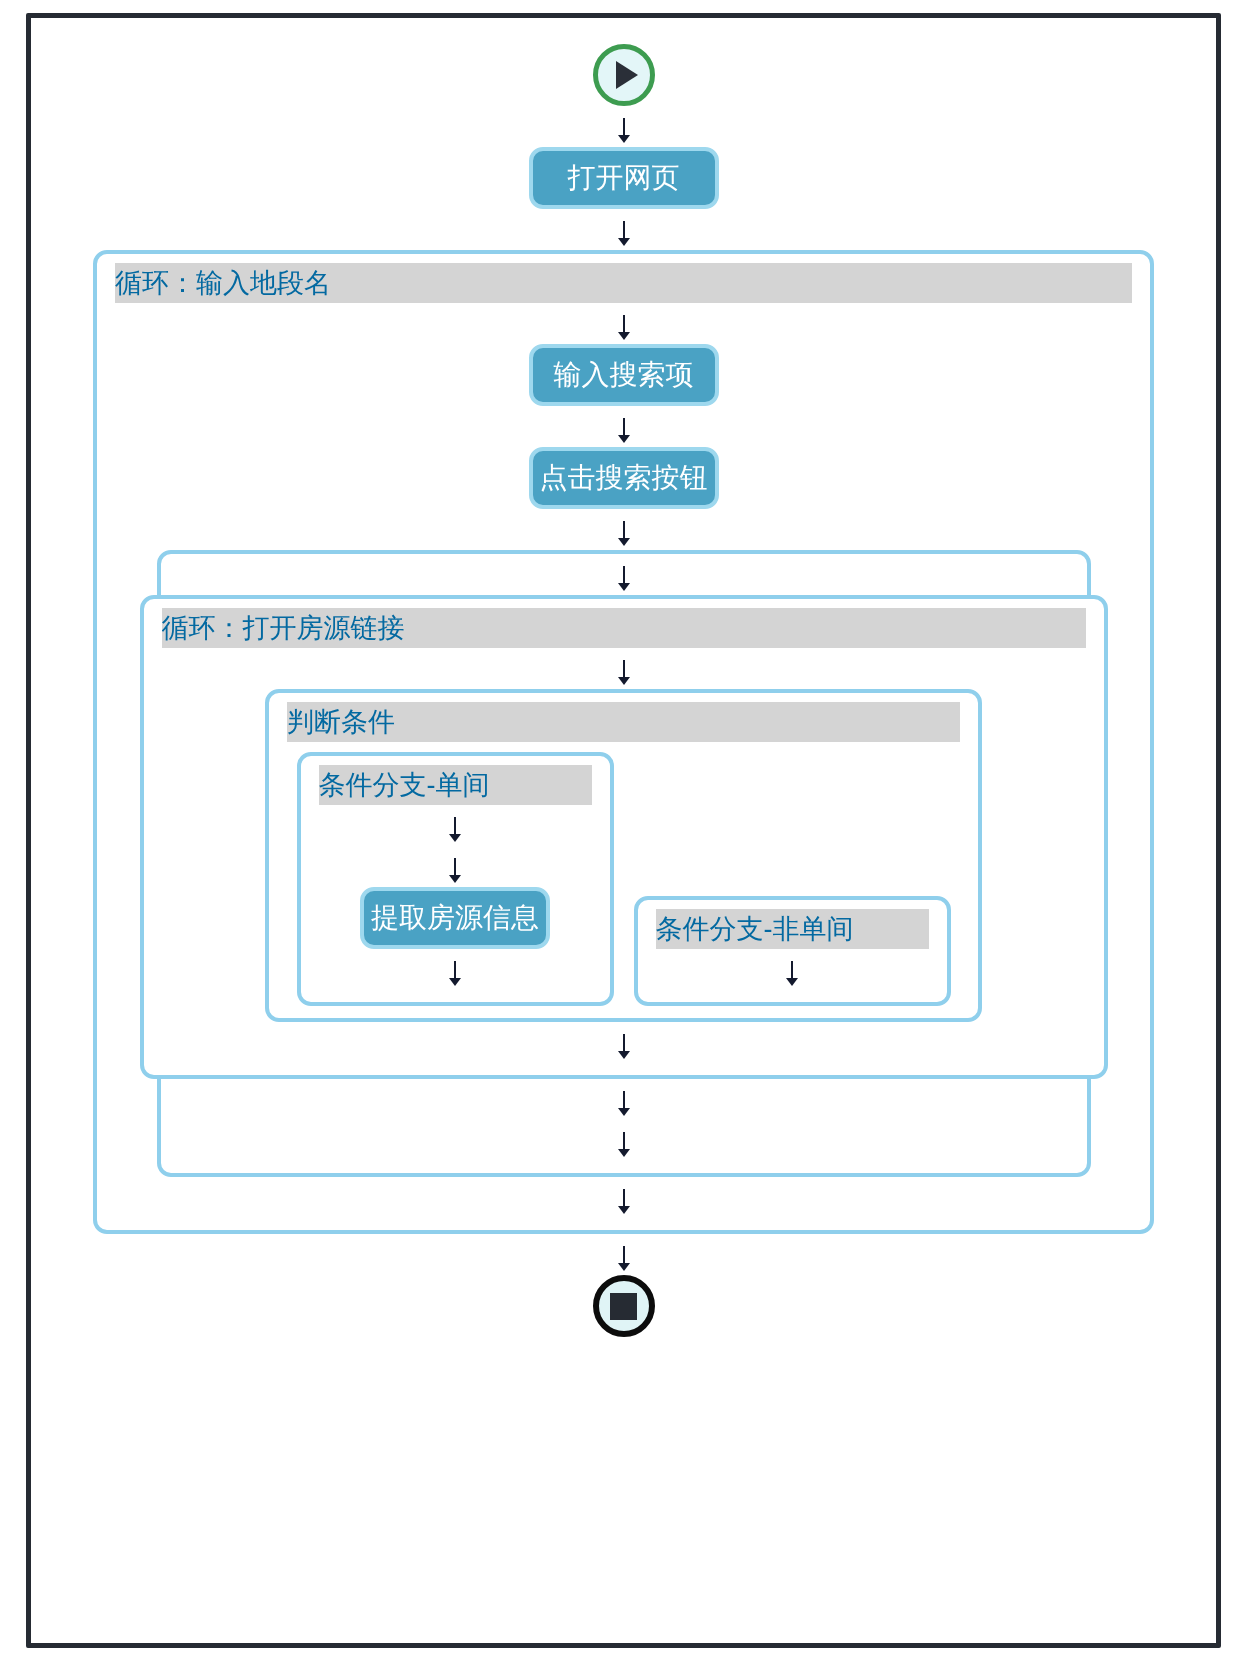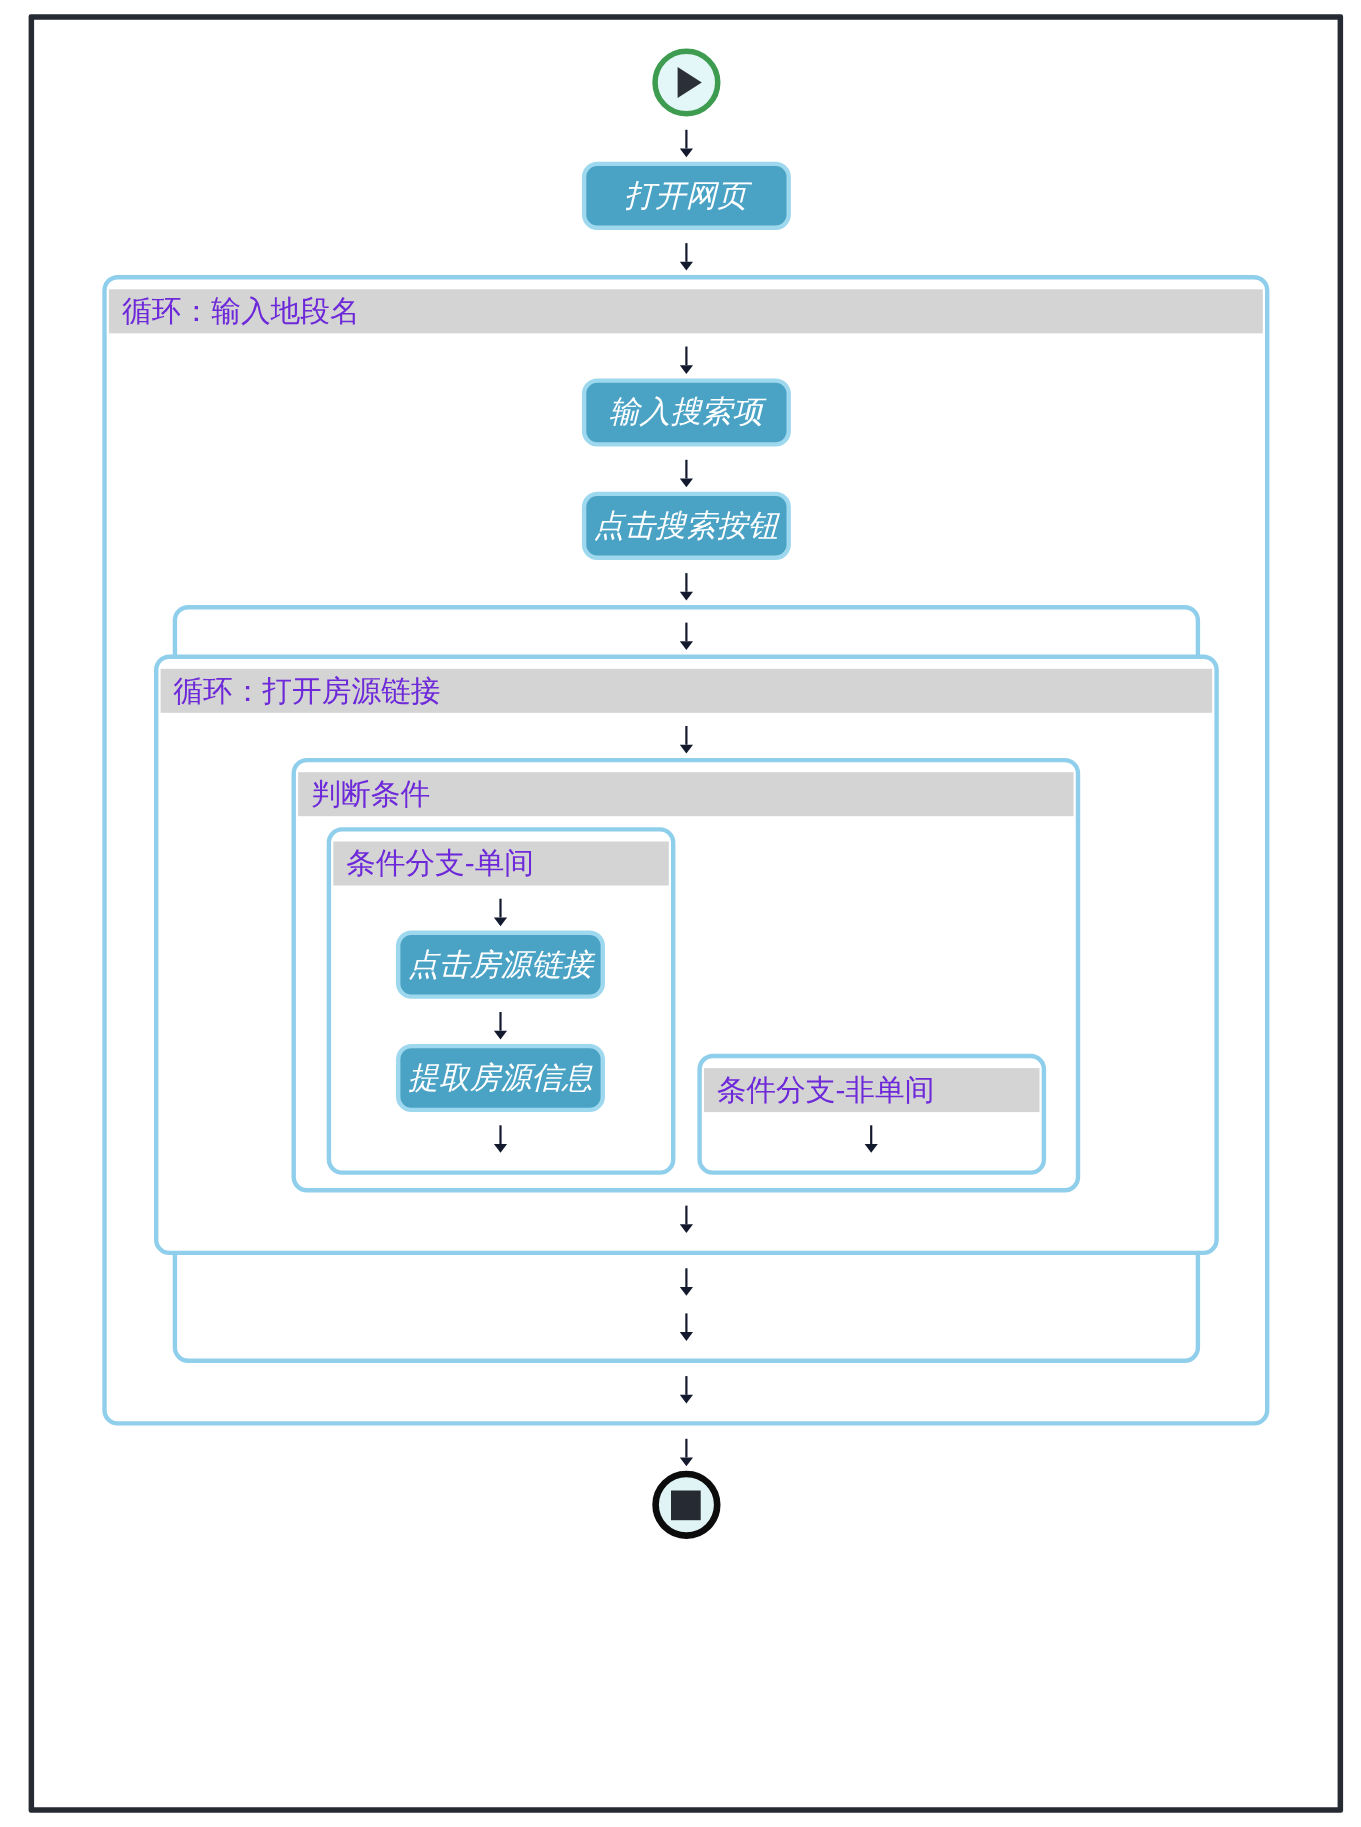--- a/index.html
+++ b/index.html
@@ -42,35 +42,35 @@
     border-left:6px solid transparent;border-right:6px solid transparent;
     border-top:8px solid #141a2e;
   }
   
   .box{
     border:4px solid #8fcfec;border-radius:14px;background:#ffffff;
     box-sizing:border-box;padding-bottom:12px;flex:none;
     display:flex;flex-direction:column;align-items:center;
   }
   .box-header{
-    align-self:stretch;height:40px;line-height:40px;margin:9px 2px 0;
-    padding-left:12px;background:#d4d4d4;font-size:27px;color:#6d28d9;
+    align-self:stretch;height:40px;line-height:40px;margin:9px 18px 0;
+    background:#d4d4d4;font-size:27px;color:#0369a1;
     white-space:nowrap;overflow:hidden;cursor:pointer;
   }
   .w-loop1{width:1061px}
   .w-loop2{width:934px}
   .w-loop3{width:968px}
   .w-cond{width:717px}
   .w-branch{width:317px}
   
   .step{
     display:block;width:190px;height:62px;box-sizing:border-box;flex:none;
     border:4px solid #9ed8ee;border-radius:14px;background:#4aa2c4;
     color:#ffffff;font-size:28px;line-height:52px;
-    font-family:inherit;padding:0;cursor:pointer;font-style:italic;
+    font-family:inherit;padding:0;cursor:pointer;
   }
   .branches{
     align-self:stretch;display:flex;align-items:flex-end;justify-content:center;
     gap:20px;margin-top:10px;
   }
 </style>
 </head>
 <body>
 
 <div class="frame">
@@ -111,21 +111,20 @@
           <div class="box w-cond">
             <div class="box-header">判断条件</div>
 
             <div class="branches">
 
               <div class="box w-branch">
                 <div class="box-header">条件分支-单间</div>
 
                 <div class="arrow"></div>
 
-                <button class="step">点击房源链接</button>
 
                 <div class="arrow"></div>
 
                 <button class="step">提取房源信息</button>
 
                 <div class="arrow"></div>
               </div>
 
               <div class="box w-branch">
                 <div class="box-header">条件分支-非单间</div>

